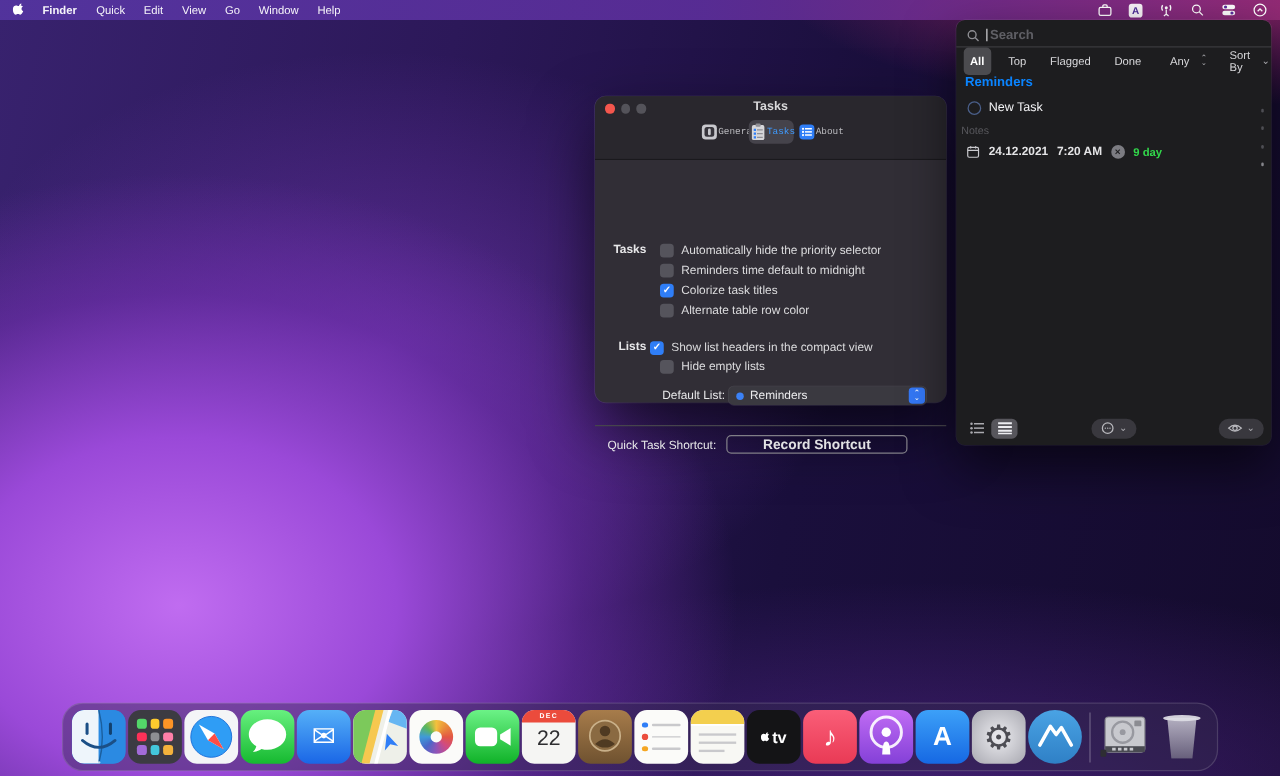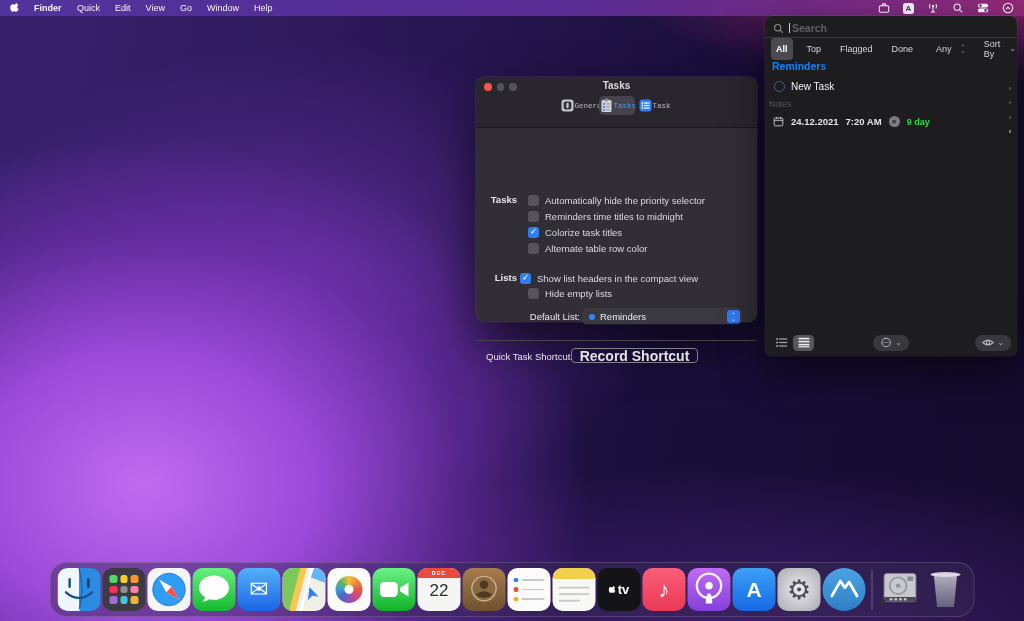--- a/index.html
+++ b/index.html
@@ -68,23 +68,23 @@
   .sep { position:absolute; left:0; right:0; height:1px; background:#46444c; }
   .select {
     position:absolute; left:107px; top:180px; width:158px; height:15px;
     background:#3a3940; border-radius:4px; box-shadow:0 0 0 0.5px rgba(255,255,255,0.12);
     display:flex; align-items:center; padding-left:6px; font-size:9.5px; color:#ececee;
   }
   .sel-dot { width:6px; height:6px; border-radius:50%; background:#3b82f7; margin-right:5px; }
   .stepper { position:absolute; right:1px; top:1px; width:13px; height:13px; border-radius:3px;
     background:#3478f6; display:flex; flex-direction:column; align-items:center; justify-content:center; color:#fff; }
   .stepper span { font-size:6px; line-height:4px; }
-  .rec-btn { position:absolute; left:95px; top:219px; width:127px; height:15px;
+  .rec-btn { position:absolute; left:105px; top:219px; width:145px; height:15px;
     border:1px solid #807e87; border-radius:4px; background:transparent;
-    display:flex; align-items:center; justify-content:center; font-size:14px; font-weight:bold; color:#e2e2e4; }
+    display:flex; align-items:center; justify-content:center; font-size:11px; font-weight:bold; color:#e2e2e4; }
 
   
   .panel {
     position:absolute; left:765px; top:16px; width:252px; height:340px;
     background:#1d1d1f; border-radius:7px;
     box-shadow:0 18px 42px rgba(0,0,0,0.6), 0 0 0 0.5px rgba(255,255,255,0.12);
     font-size:9.5px; color:#d6d6d9;
   }
   .srch { position:absolute; top:5px; left:8px; right:8px; height:14px; display:flex; align-items:center;font-weight:bold; }
   .srch svg { width:11px; height:11px; stroke:#8e8e93; fill:none; stroke-width:1.4; margin-right:5px; }
@@ -275,34 +275,34 @@
           <svg viewBox="0 0 15 15">
               <rect x="1.5" y="1.5" width="12" height="12" rx="3" fill="#2f7ef7"></rect>
               <circle cx="4.4" cy="5" r="0.9" fill="#fff"></circle>
               <rect x="6" y="4.4" width="5.5" height="1.2" fill="#fff"></rect>
               <circle cx="4.4" cy="7.5" r="0.9" fill="#fff"></circle>
               <rect x="6" y="6.9" width="5.5" height="1.2" fill="#fff"></rect>
               <circle cx="4.4" cy="10" r="0.9" fill="#fff"></circle>
               <rect x="6" y="9.4" width="5.5" height="1.2" fill="#fff"></rect>
             </svg>
         </span>
-        <span class="tlabel">Task</span>
+        <span class="tlabel">About</span>
       </div>
     </div>
   </div>
 
   <div class="pref-body">
     <span class="plabel" style="top:64px;">Tasks</span>
     <div class="prow" style="left:52px; top:64px;">
       <span class="cb"></span>
       <span>Automatically hide the priority selector</span>
     </div>
     <div class="prow" style="left:52px; top:80px;">
       <span class="cb"></span>
-      <span>Reminders time titles to midnight</span>
+      <span>Reminders time default to midnight</span>
     </div>
     <div class="prow" style="left:52px; top:96px;">
       <span class="cb checked"></span>
       <span>Colorize task titles</span>
     </div>
     <div class="prow" style="left:52px; top:112px;">
       <span class="cb"></span>
       <span>Alternate table row color</span>
     </div>
 

